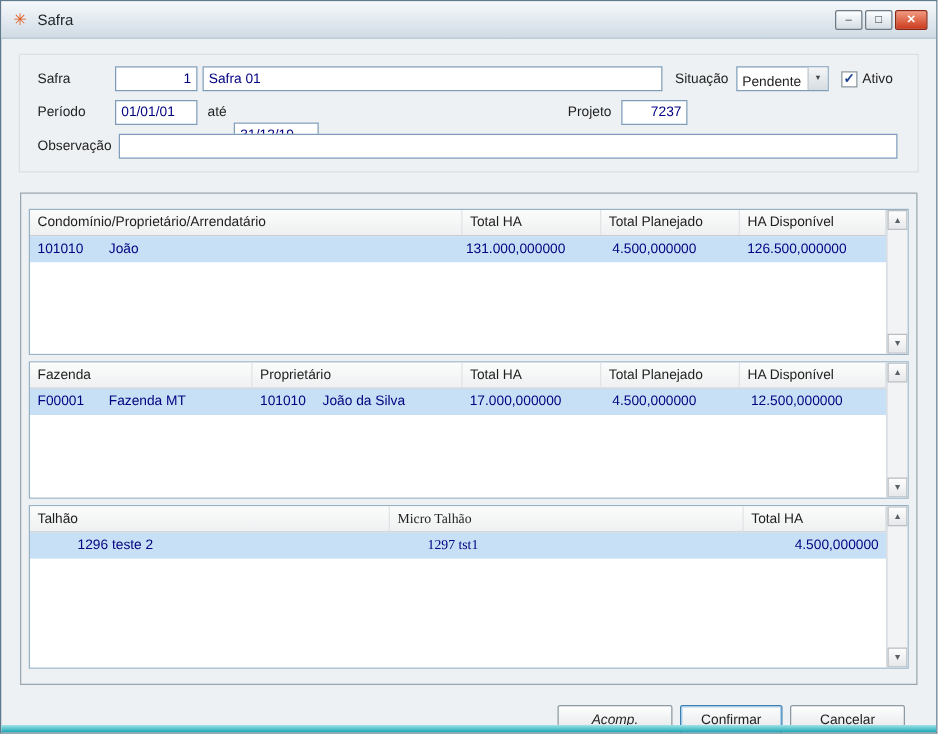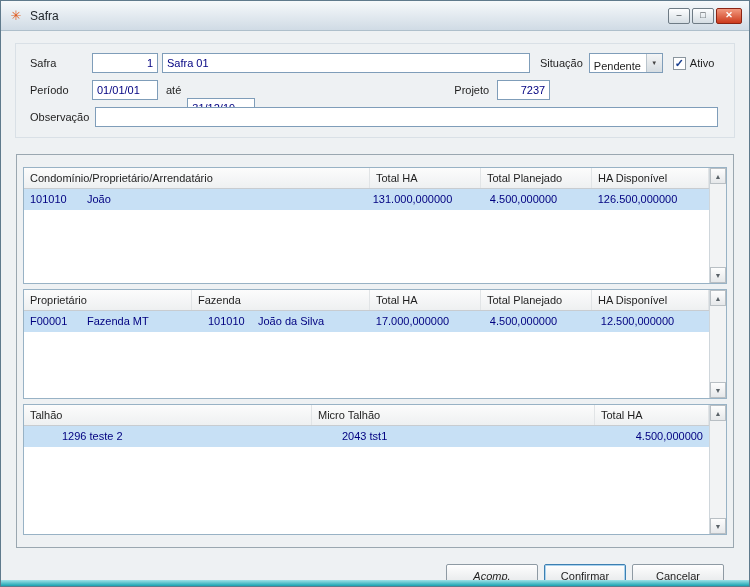--- a/index.html
+++ b/index.html
@@ -82,21 +82,21 @@
   .cell { padding:4px 0 0 6px; white-space:nowrap; overflow:hidden; }
   .num { text-align:center; padding-left:0; padding-right:26px; }
   .num-tight { text-align:right; padding-left:0; padding-right:6px; }
   .pl38 { padding-left:38px; }
   .pl30 { padding-left:30px; }
   .code56 { display:inline-block; width:57px; }
   .code50 { display:inline-block; width:50px; }
 
   .g1c1 { width:346px; } .g1c2 { width:111px; } .g1c3 { width:111px; } .g1c4 { flex:1; }
   .g2c1 { width:178px; } .g2c2 { width:168px; } .g2c3 { width:111px; } .g2c4 { width:111px; } .g2c5 { flex:1; }
-  .g3c1 { width:288px; } .g3c2 { width:283px; } .g3c3 { flex:1; }
+  .g3c1 { width:288px; } .g3c2 { width:283px;font-family:Liberation Serif, serif; } .g3c3 { flex:1; }
 
   .vscroll { width:17px; flex:none; border-left:1px solid #cfd6db; background:#f2f3f4;
     display:flex; flex-direction:column; }
   .sb { height:16px; flex:none; background:linear-gradient(#fdfdfd,#e6e8ea);
     border:1px solid #b9bfc4; color:#5a6268; font-size:7px;
     display:flex; align-items:center; justify-content:center; cursor:default; }
   .sb.down { margin-top:auto; }
 
   
   .btn-row { display:flex; justify-content:flex-end; gap:6px; margin:8px 25px 0 0; }
@@ -179,22 +179,22 @@
       </div>
       <div class="vscroll">
         <div class="sb up">▲</div>
         <div class="sb down">▼</div>
       </div>
     </div>
 
     <div class="grid g2">
       <div class="grid-main">
         <div class="grid-header">
+          <div class="gh g2c1">Fazenda</div>
           <div class="gh g2c2">Proprietário</div>
-          <div class="gh g2c1">Fazenda</div>
           <div class="gh g2c3">Total HA</div>
           <div class="gh g2c4">Total Planejado</div>
           <div class="gh g2c5">HA Disponível</div>
         </div>
         <div class="grid-row selected">
           <div class="cell g2c1">
             <span class="code56">F00001</span><span>Fazenda MT</span>
           </div>
           <div class="cell g2c2">
             <span class="code50">101010</span><span>João da Silva</span>
@@ -213,21 +213,21 @@
 
     <div class="grid g3">
       <div class="grid-main">
         <div class="grid-header">
           <div class="gh g3c1">Talhão</div>
           <div class="gh g3c2">Micro Talhão</div>
           <div class="gh g3c3">Total HA</div>
         </div>
         <div class="grid-row selected">
           <div class="cell pl38 g3c1">1296 teste 2</div>
-          <div class="cell pl30 g3c2">2043 tst1</div>
+          <div class="cell pl30 g3c2">1297 tst1</div>
           <div class="cell num-tight g3c3">4.500,000000</div>
         </div>
         <div class="grid-fill"></div>
       </div>
       <div class="vscroll">
         <div class="sb up">▲</div>
         <div class="sb down">▼</div>
       </div>
     </div>
 

